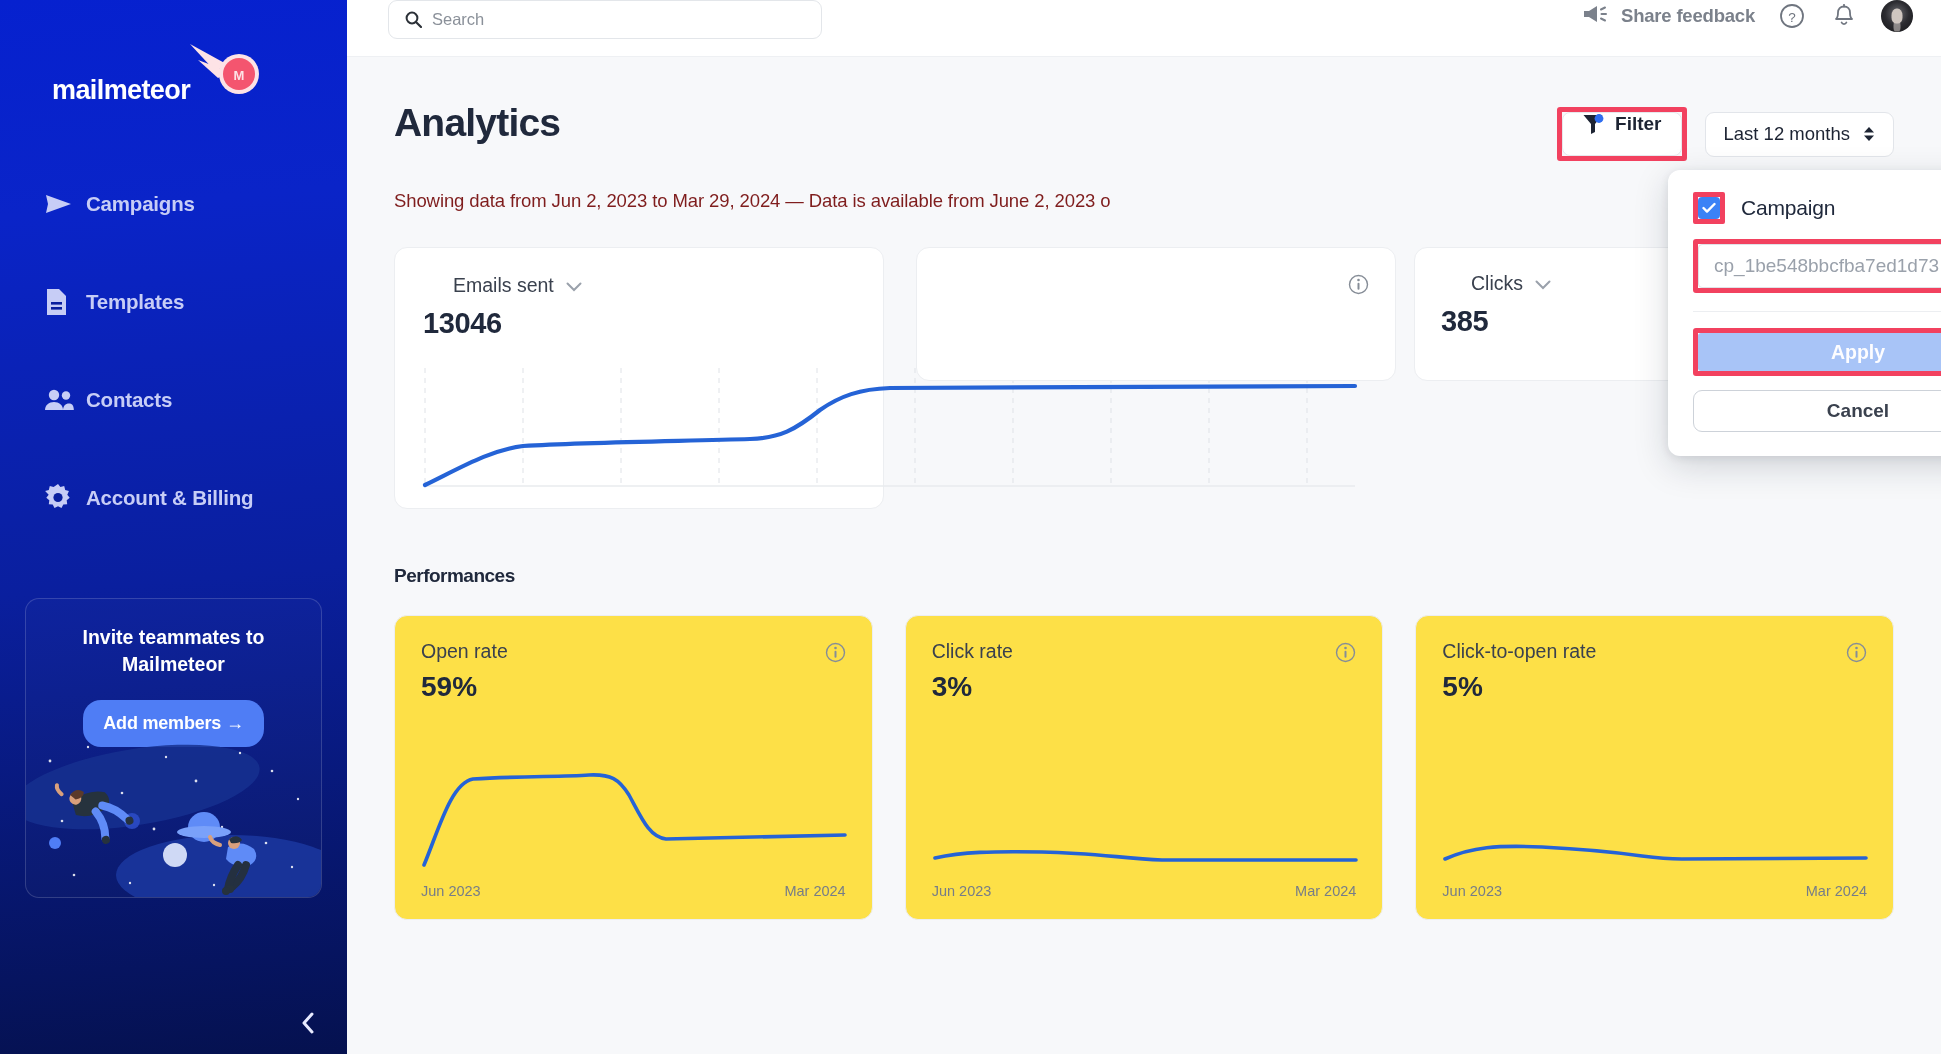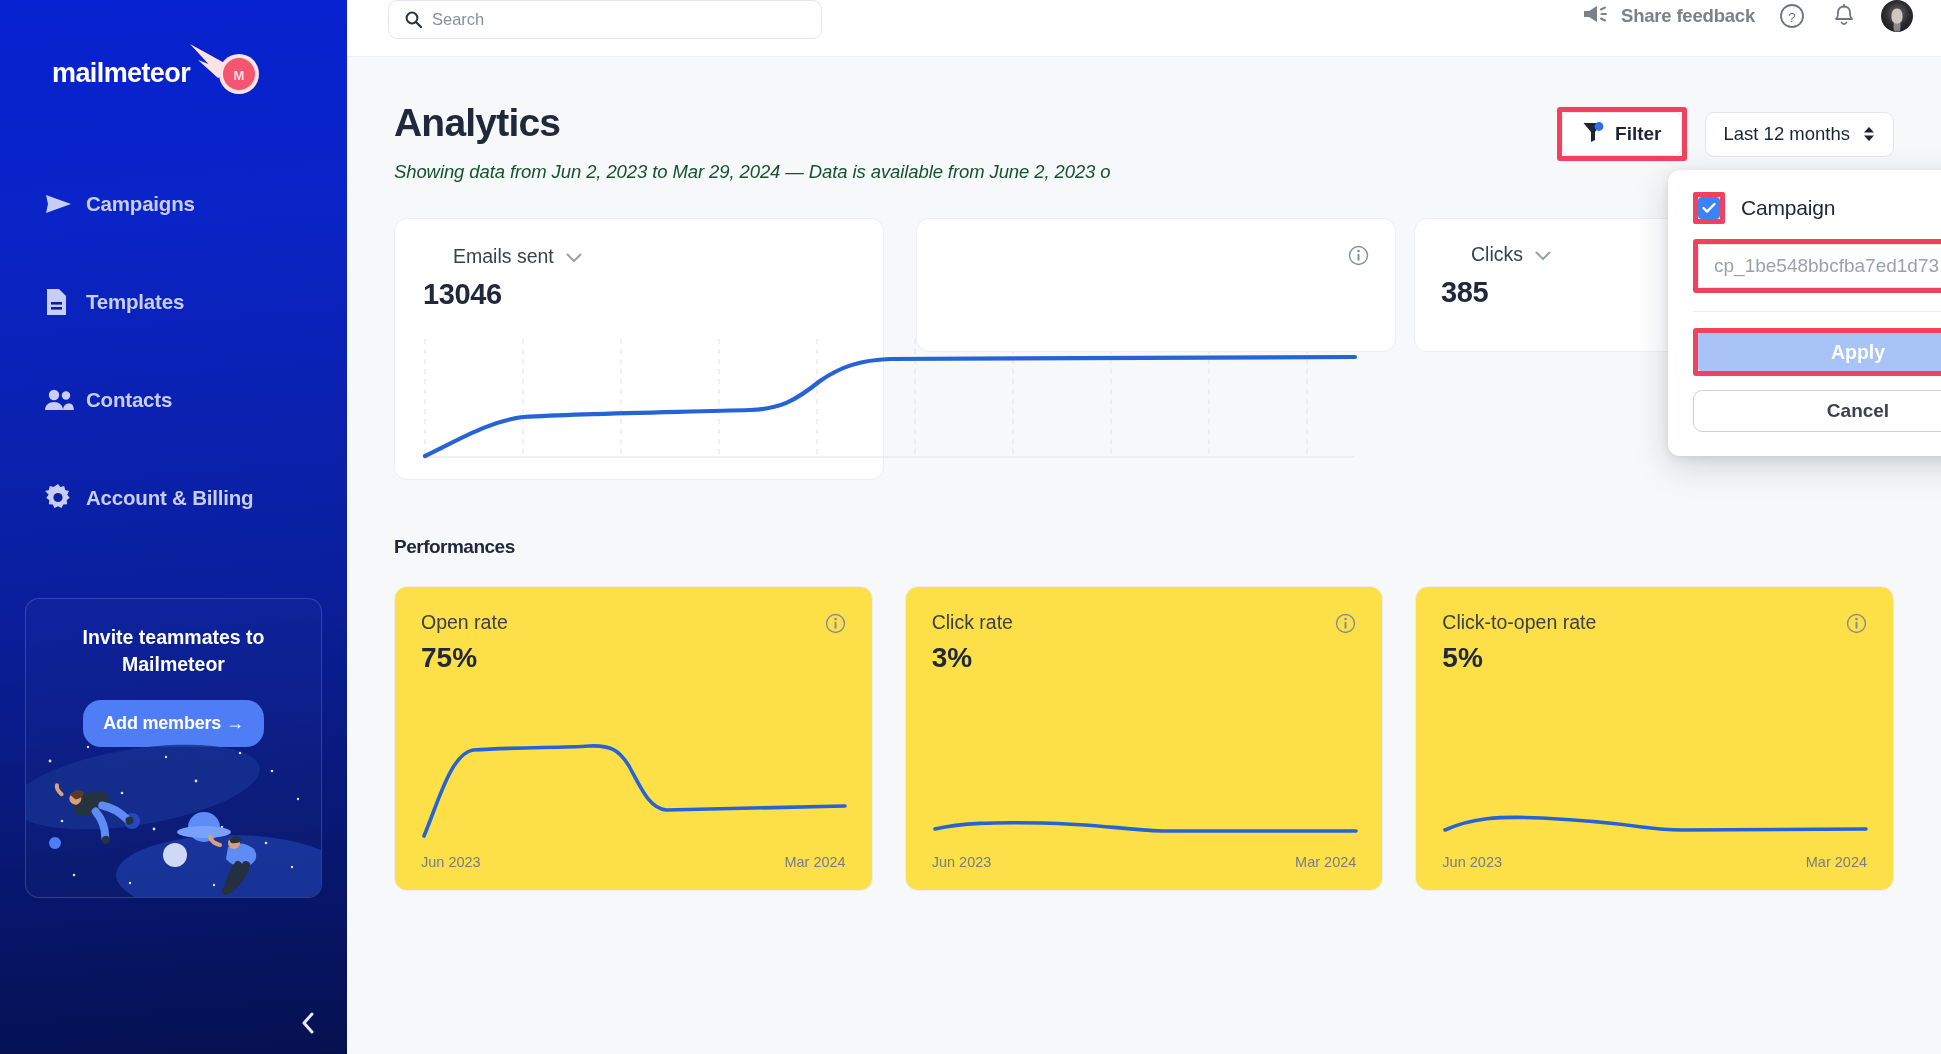--- a/index.html
+++ b/index.html
@@ -12,21 +12,21 @@
   #app { position: relative; width: 1941px; height: 1054px; display: flex; }
 
   
   .sidebar {
     position: relative;
     width: 347px; height: 1054px; flex: 0 0 347px;
     background: linear-gradient(175deg, #0621cf 0%, #0a24c8 20%, #0a1f9e 55%, #05114f 100%);
     color: #fff;
     overflow: hidden;
   }
-  .logo-wrap { position: absolute; top: 40px; left: 52px; display: flex; align-items: center; }
+  .logo-wrap { position: absolute; top: 40px; left: 52px; display: flex; align-items: flex-end; }
   .logo-text { font-size: 27px; font-weight: 700; letter-spacing: -0.6px; color: #ffffff; }
   .logo-meteor { position: relative; width: 78px; height: 62px; margin-left: -6px; margin-bottom: 4px; }
 
   .nav { position: absolute; top: 171px; left: 0; width: 100%; }
   .nav-item {
     display: flex; align-items: center;
     height: 66px; padding-left: 44px;
     color: #c7cdf6; text-decoration: none;
     cursor: pointer;
   }
@@ -103,39 +103,38 @@
   }
 
   .page { position: relative; padding: 44px 47px 0 47px; }
 
   .page-head { display: flex; align-items: flex-start; }
   .page-title { font-size: 39px; font-weight: 800; color: #20293c; letter-spacing: -0.8px; }
   .head-right { margin-left: auto; display: flex; align-items: center; gap: 18px; margin-top: 6px; }
 
   .filter-hl { border: 5px solid #f2415f; border-radius: 3px; padding: 0; }
   .filter-btn {
-    display: flex; align-items: center; gap: 11px;
+    display: flex; align-items: flex-start; gap: 11px;
     background: #fff; border: 1px solid #e6e8ec; border-radius: 8px;
     height: 44px; padding: 0 19px;
     font-family: inherit; font-size: 19px; font-weight: 700; color: #1d2433;
     cursor: pointer;
   }
   .range-select {
     display: flex; align-items: center; gap: 13px;
     background: #fff; border: 1px solid #e2e5ea; border-radius: 9px;
     height: 45px; padding: 0 18px;
     font-family: inherit; font-size: 18.5px; color: #1d2433;
     cursor: pointer;
   }
   .updown { display: flex; flex-direction: column; gap: 2px; line-height: 0; }
 
   .subtitle {
-    font-size: 18.5px; color: #14532d; letter-spacing: -0.1px;
+    margin-top: 29px; font-size: 18.5px; color: #7f1d1d; letter-spacing: -0.1px;
     white-space: nowrap;
-    font-style: italic;
   }
 
   
   .cards-row { display: flex; gap: 32px; margin-top: 35px; align-items: flex-start; }
   .card {
     background: #fff; border: 1px solid #eceef1; border-radius: 13px;
   }
   .card-main { width: 992px; height: 262px; padding: 26px 28px 0 28px; position: relative; }
   .card-side { width: 480px; height: 134px; padding: 24px 26px 0 26px; position: relative; }
   .side-stack { display: flex; flex-direction: row; gap: 18px; }
@@ -465,21 +464,21 @@
           </div>
         </div>
       </div>
 
       <h2 class="section-title">Performances</h2>
 
       <div class="perf-row">
 
         <div class="perf-card">
           <div class="perf-label">Open rate</div>
-          <div class="perf-value">75%</div>
+          <div class="perf-value">59%</div>
           <span class="info-ico">
             <svg width="21" height="21" viewBox="0 0 21 21">
                 <circle cx="10.5" cy="10.5" r="9" stroke="#868d97" stroke-width="1.4" fill="none"></circle>
                 <circle cx="10.5" cy="6" r="1.3" fill="#868d97"></circle>
                 <rect x="9.5" y="8.8" width="2" height="7" rx="1" fill="#868d97"></rect>
               </svg>
           </span>
           <div class="perf-chart">
             <svg width="428" height="110" viewBox="0 0 428 110" preserveAspectRatio="none">
               <path d="M3 106 C 18 70, 30 24, 52 20 C 100 17, 140 18, 168 16 C 190 15, 198 20, 208 36 C 220 58, 228 78, 245 80 L 424 76" stroke="#2563d6" stroke-width="3.6" fill="none" stroke-linecap="round" stroke-linejoin="round"></path>

